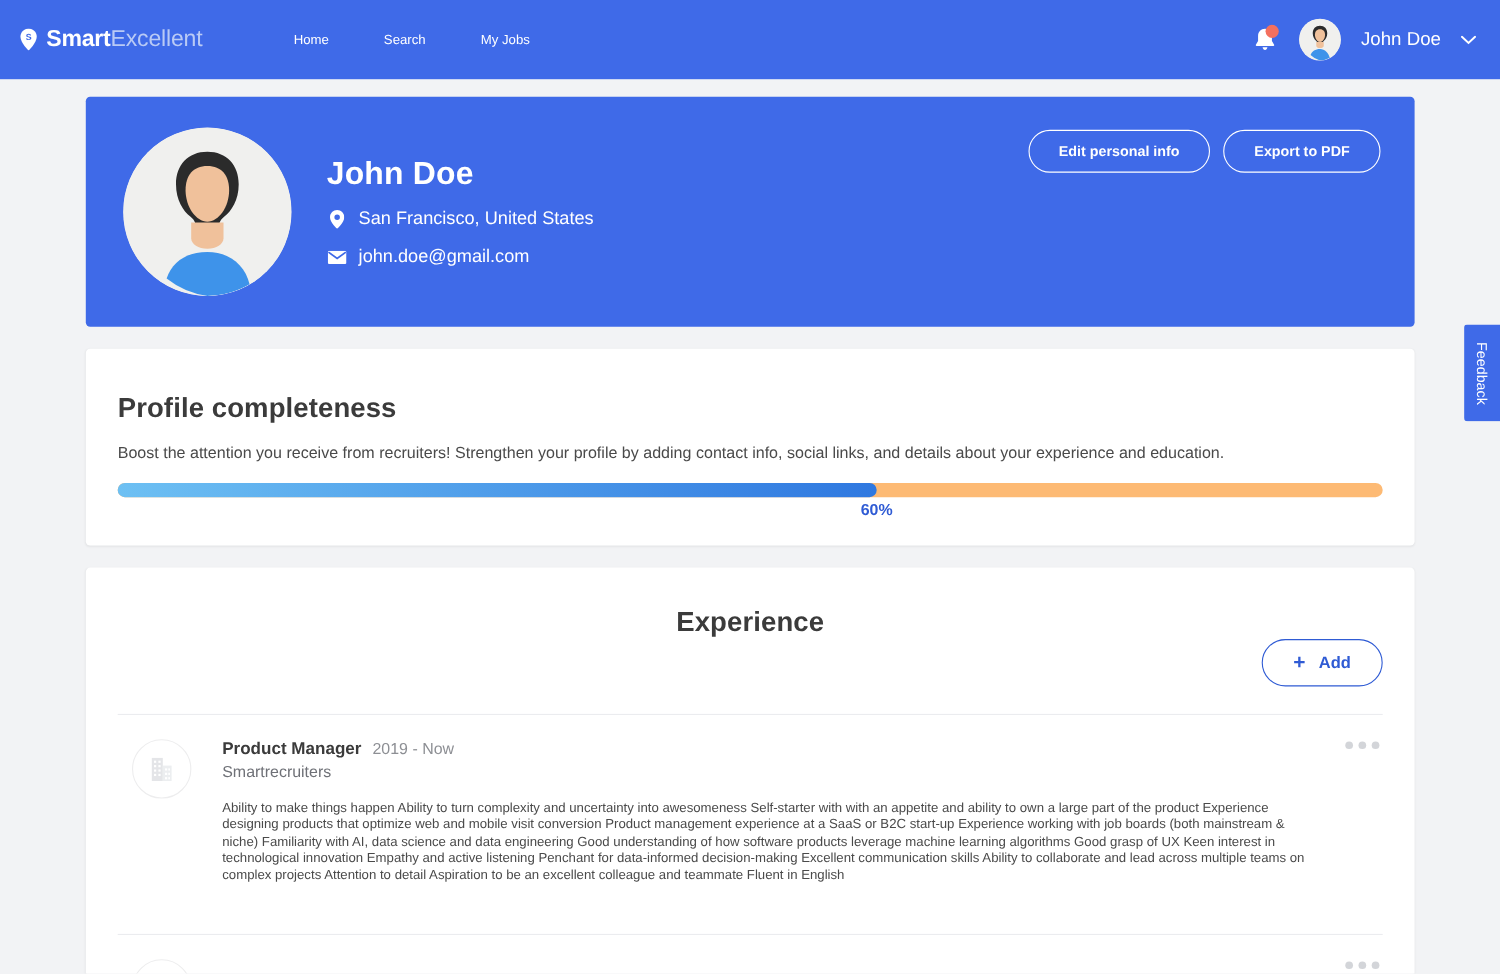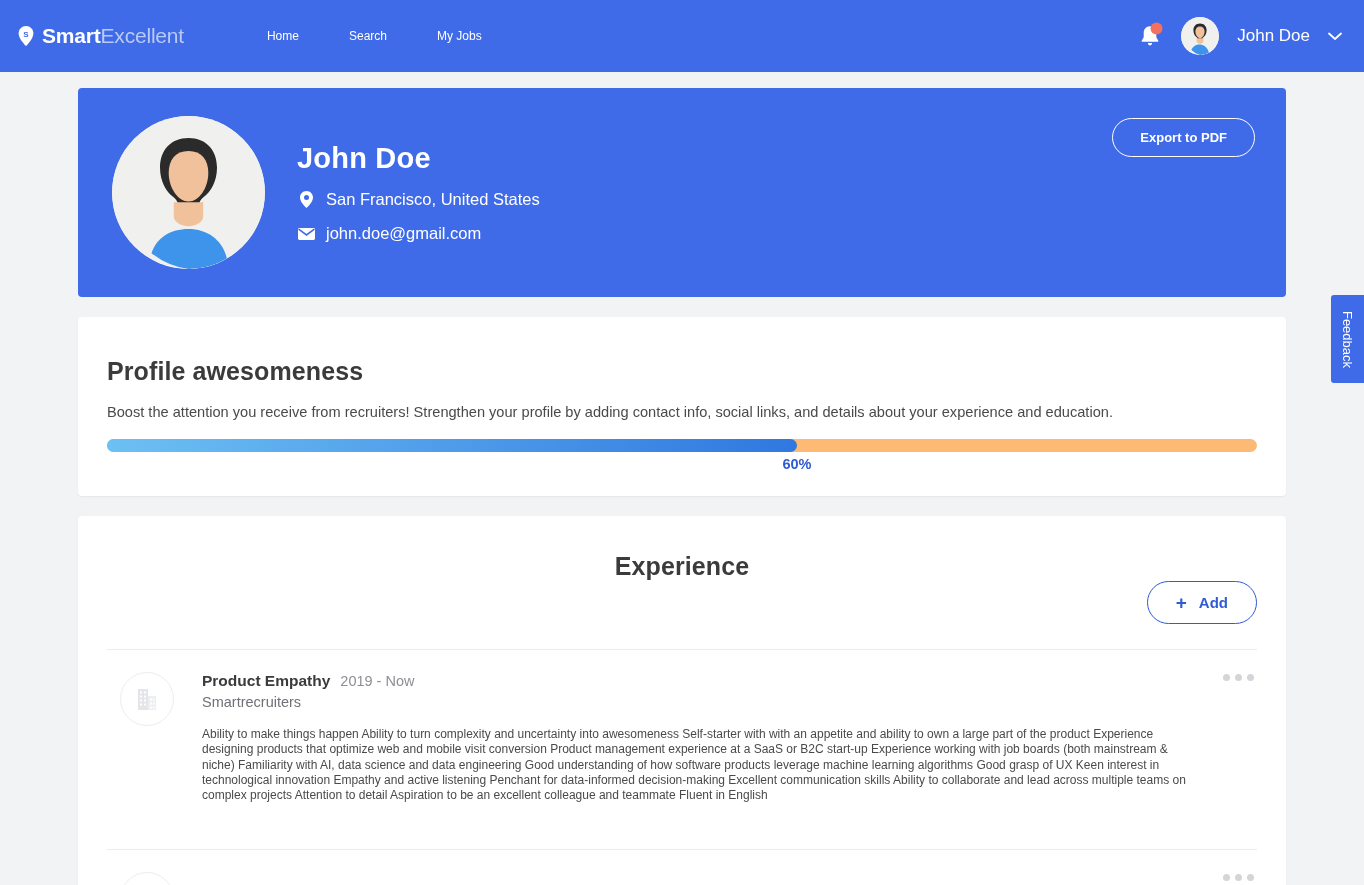--- a/index.html
+++ b/index.html
@@ -246,26 +246,27 @@
           <svg width="17" height="12" viewBox="0 0 17 12">
             <rect x="0" y="0" width="17" height="12" rx="1.4" fill="#ffffff"></rect>
             <path d="M0.6 1.2L8.5 7l7.9-5.8" stroke="#3f6ae8" stroke-width="1.6" fill="none"></path>
           </svg>
         </span>
         <span>john.doe@gmail.com</span>
       </div>
     </div>
 
     <div class="banner-actions">
+      <button class="pill-white">Edit personal info</button>
       <button class="pill-white">Export to PDF</button>
     </div>
   </div>
 
   <div class="card completeness">
-    <div class="sec-title">Profile awesomeness</div>
+    <div class="sec-title">Profile completeness</div>
     <div class="sec-sub">Boost the attention you receive from recruiters! Strengthen your profile by adding contact info, social links, and details about your experience and education.</div>
     <div class="bar-track">
       <div class="bar-fill" id="barFill" style="width: 60%;"></div>
       <div class="bar-label" id="barLabel" style="left: 60%;">60%</div>
     </div>
   </div>
 
   <div class="card experience">
     <div class="exp-head">
       <div class="sec-title">Experience</div>
@@ -296,21 +297,21 @@
             <rect x="17" y="17.5" width="2" height="2"></rect>
               <rect x="20" y="17.5" width="1.5" height="2"></rect>
             <rect x="17" y="21.5" width="2" height="2"></rect>
               <rect x="20" y="21.5" width="1.5" height="2"></rect>
           </g>
         </svg>
       </div>
 
       <div class="exp-body">
         <div class="exp-title-row">
-          <span class="exp-role">Product Empathy</span>
+          <span class="exp-role">Product Manager</span>
           <span class="exp-dates">2019 - Now</span>
         </div>
         <div class="exp-company">Smartrecruiters</div>
         <div class="exp-desc">Ability to make things happen Ability to turn complexity and uncertainty into awesomeness Self-starter with with an appetite and ability to own a large part of the product Experience designing products that optimize web and mobile visit conversion Product management experience at a SaaS or B2C start-up Experience working with job boards (both mainstream &amp; niche) Familiarity with AI, data science and data engineering Good understanding of how software products leverage machine learning algorithms Good grasp of UX Keen interest in technological innovation Empathy and active listening Penchant for data-informed decision-making Excellent communication skills Ability to collaborate and lead across multiple teams on complex projects Attention to detail Aspiration to be an excellent colleague and teammate Fluent in English</div>
       </div>
 
       <div class="dots">
         <span class="dot"></span>
         <span class="dot"></span>
         <span class="dot"></span>

